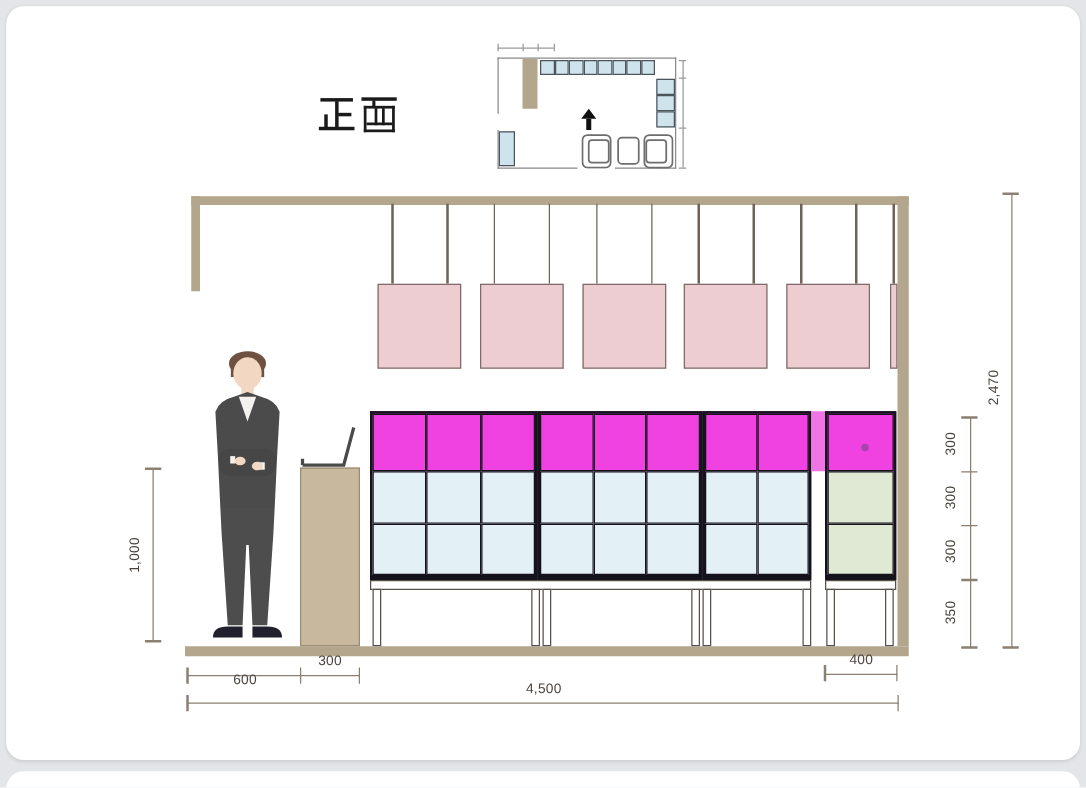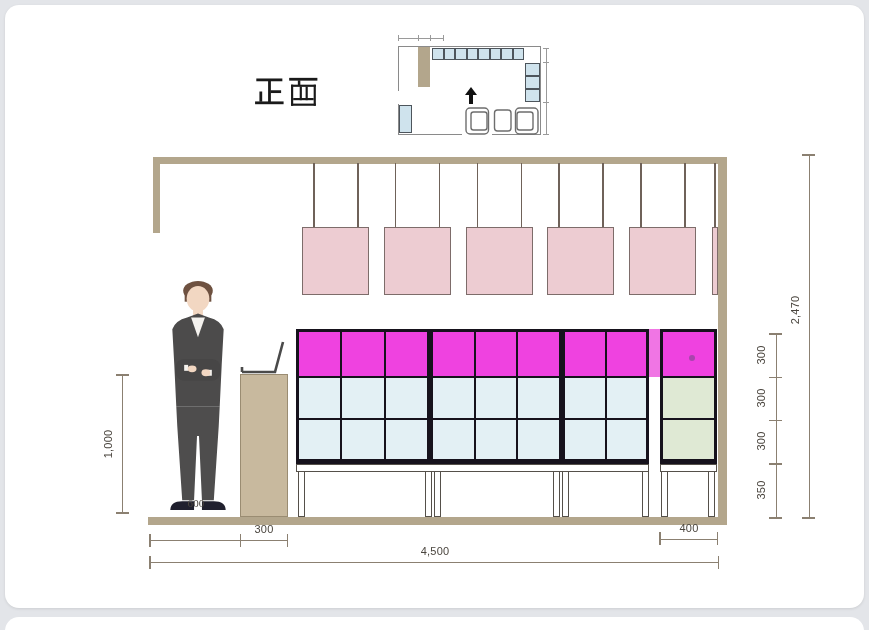--- a/index.html
+++ b/index.html
@@ -227,21 +227,21 @@
 
   <div class="dline-v" style="left:122px;top:375px;height:138px;"></div>
   <div class="tick-h" style="left:115.5px;top:374.4px;"></div>
   <div class="tick-h" style="left:115.5px;top:512.4px;"></div>
   <span class="dlabel rot" style="left:108px;top:444px;">1,000</span>
 
   <div class="dline-h" style="left:150px;top:540px;width:137.5px;"></div>
   <div class="tick-v" style="left:149.4px;top:533.5px;"></div>
   <div class="tick-v" style="left:239.9px;top:533.5px;"></div>
   <div class="tick-v" style="left:286.9px;top:533.5px;"></div>
-  <span class="dlabel" style="left:196px;top:503px;font-family:Liberation Serif, serif;">600</span>
+  <span class="dlabel" style="left:196px;top:544px;">600</span>
   <span class="dlabel" style="left:264px;top:529px;">300</span>
 
   <div class="dline-h" style="left:660px;top:538.5px;width:57.5px;"></div>
   <div class="tick-v" style="left:659.4px;top:532px;"></div>
   <div class="tick-v" style="left:716.9px;top:532px;"></div>
   <span class="dlabel" style="left:689px;top:528px;">400</span>
 
   <div class="dline-h" style="left:150px;top:562px;width:568.5px;"></div>
   <div class="tick-v" style="left:149.4px;top:555.5px;"></div>
   <div class="tick-v" style="left:717.9px;top:555.5px;"></div>

